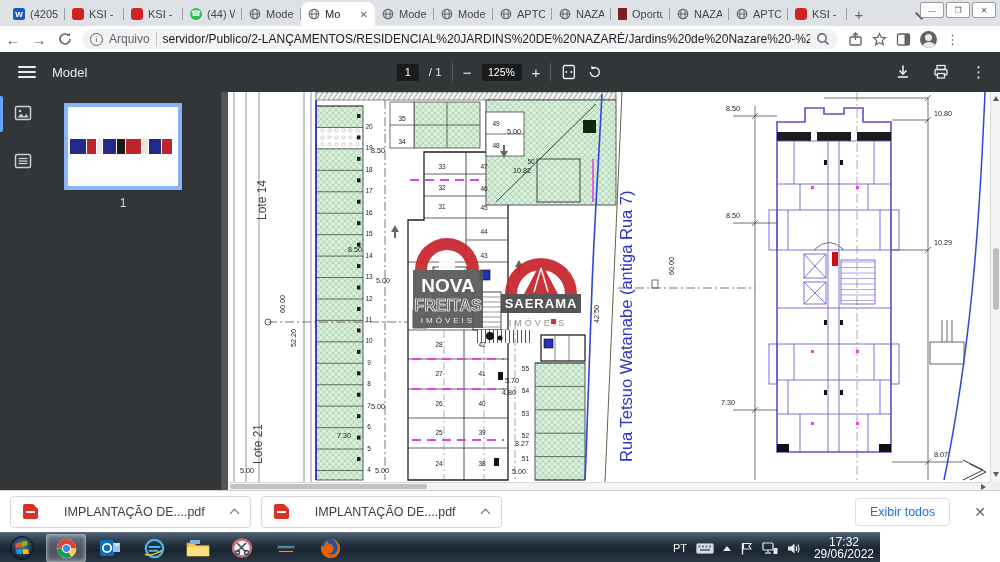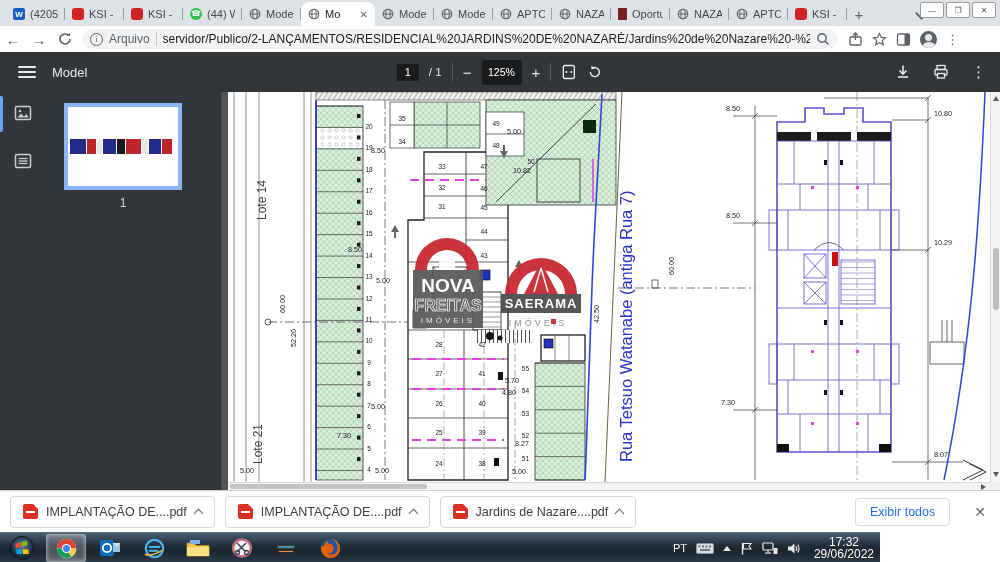--- a/index.html
+++ b/index.html
@@ -45,21 +45,21 @@
   
   #pdftoolbar{position:absolute;left:0;top:52px;width:1000px;height:40px;background:#323639;
               color:#e8eaed;display:flex;align-items:center;}
   #hamburger{margin-left:18px;width:18px;}
   #hamburger div{height:2px;background:#e8eaed;margin:3px 0;border-radius:1px;}
   #pdftitle{font-size:13px;margin-left:16px;color:#e8eaed;}
   #pdfcenter{position:absolute;left:50%;transform:translateX(-50%);display:flex;align-items:center;gap:10px;}
   .darkbox{background:#191b1c;border-radius:2px;color:#fff;font-size:11px;display:flex;
            align-items:center;justify-content:center;}
   #pagebox{width:22px;height:17px;}
-  #zoombox{width:40px;height:25px;font-size:10.5px;}
+  #zoombox{width:40px;height:17px;font-size:10.5px;}
   .tbsep{width:1px;height:18px;background:#5c6063;}
   .tbglyph{font-size:15px;color:#e8eaed;}
   #pdfright{position:absolute;right:14px;display:flex;align-items:center;gap:22px;}
   .pgtot{font-size:11.5px;color:#e8eaed;}
   
   #content{position:absolute;left:0;top:92px;width:1000px;height:398px;background:#525659;}
   #iconstrip{position:absolute;left:0;top:0;width:45px;height:398px;background:#323639;}
   #selbar{position:absolute;left:0;top:4px;width:3px;height:36px;background:#6aa2f7;border-radius:0 2px 2px 0;}
   .stripicon{position:absolute;left:14px;}
   #thumbpanel{position:absolute;left:45px;top:0;width:177px;height:398px;background:#323639;border-right:1px solid #47494c;box-sizing:border-box;}
@@ -75,21 +75,21 @@
   .varrow{position:absolute;left:2px;width:0;height:0;border-left:3px solid transparent;border-right:3px solid transparent;}
   #vup{top:4px;border-bottom:5px solid #5d5d5d;}
   #vdn{top:380px;border-top:5px solid #5d5d5d;}
   #hscroll{position:absolute;left:228px;top:390px;width:762px;height:8px;background:#f4f4f4;border-top:1px solid #d9d9d9;box-sizing:border-box;}
   #hthumb{position:absolute;left:2px;top:1px;width:197px;height:5px;background:#c2c2c2;border-radius:2px;}
   #hright{position:absolute;right:4px;top:1px;width:0;height:0;border-top:3px solid transparent;border-bottom:3px solid transparent;border-left:5px solid #5d5d5d;}
   #scrollcorner{position:absolute;left:990px;top:390px;width:10px;height:8px;background:#efefef;}
   
   #downloads{position:absolute;left:0;top:490px;width:1000px;height:42px;background:#fff;border-top:1px solid #cfcfcf;box-sizing:border-box;display:flex;align-items:center;}
   .chip{height:30px;border:1px solid #d6d6d6;border-radius:4px;display:flex;align-items:center;
-        gap:8px;padding:0 12px;margin-left:10px;background:#fff;}
+        gap:26px;padding:0 12px;margin-left:10px;background:#fff;}
   .pdficon{width:15px;height:15px;background:#d93025;border-radius:2px;position:relative;}
   .pdficon:before{content:"";position:absolute;right:0;top:0;border-style:solid;border-width:0 5px 5px 0;border-color:transparent #fff transparent transparent;}
   .pdficon:after{content:"";position:absolute;left:3px;top:7px;width:9px;height:2px;background:#fff;}
   .chipname{font-size:12.5px;color:#3c4043;}
   .chev{width:6px;height:6px;border-left:1.6px solid #5f6368;border-top:1.6px solid #5f6368;transform:rotate(45deg);margin-top:3px;}
   #dlright{margin-left:auto;display:flex;align-items:center;gap:24px;margin-right:14px;}
   #showall{height:26px;padding:0 14px;border:1px solid #dadce0;border-radius:4px;color:#1a73e8;
            font-size:12.5px;display:flex;align-items:center;background:#fff;}
   #dlclose{color:#5f6368;font-size:14px;}
   
@@ -736,25 +736,20 @@
   <div class="chip">
       <div class="pdficon"></div>
       <span class="chipname">IMPLANTAÇÃO DE....pdf</span>
       <div class="chev"></div>
     </div>
     <div class="chip">
       <div class="pdficon"></div>
       <span class="chipname">IMPLANTAÇÃO DE....pdf</span>
       <div class="chev"></div>
     </div>
-    <div class="chip">
-      <div class="pdficon"></div>
-      <span class="chipname">Jardins de Nazare....pdf</span>
-      <div class="chev"></div>
-    </div>
     <div id="dlright">
     <div id="showall">Exibir todos</div>
     <div id="dlclose">✕</div>
   </div>
 </div>
 
 <div id="taskbar">
   <div id="taskapps" style="display:flex;align-items:center;">
       <div class="tbtn">
         <svg width="26" height="26" viewBox="0 0 26 26">

